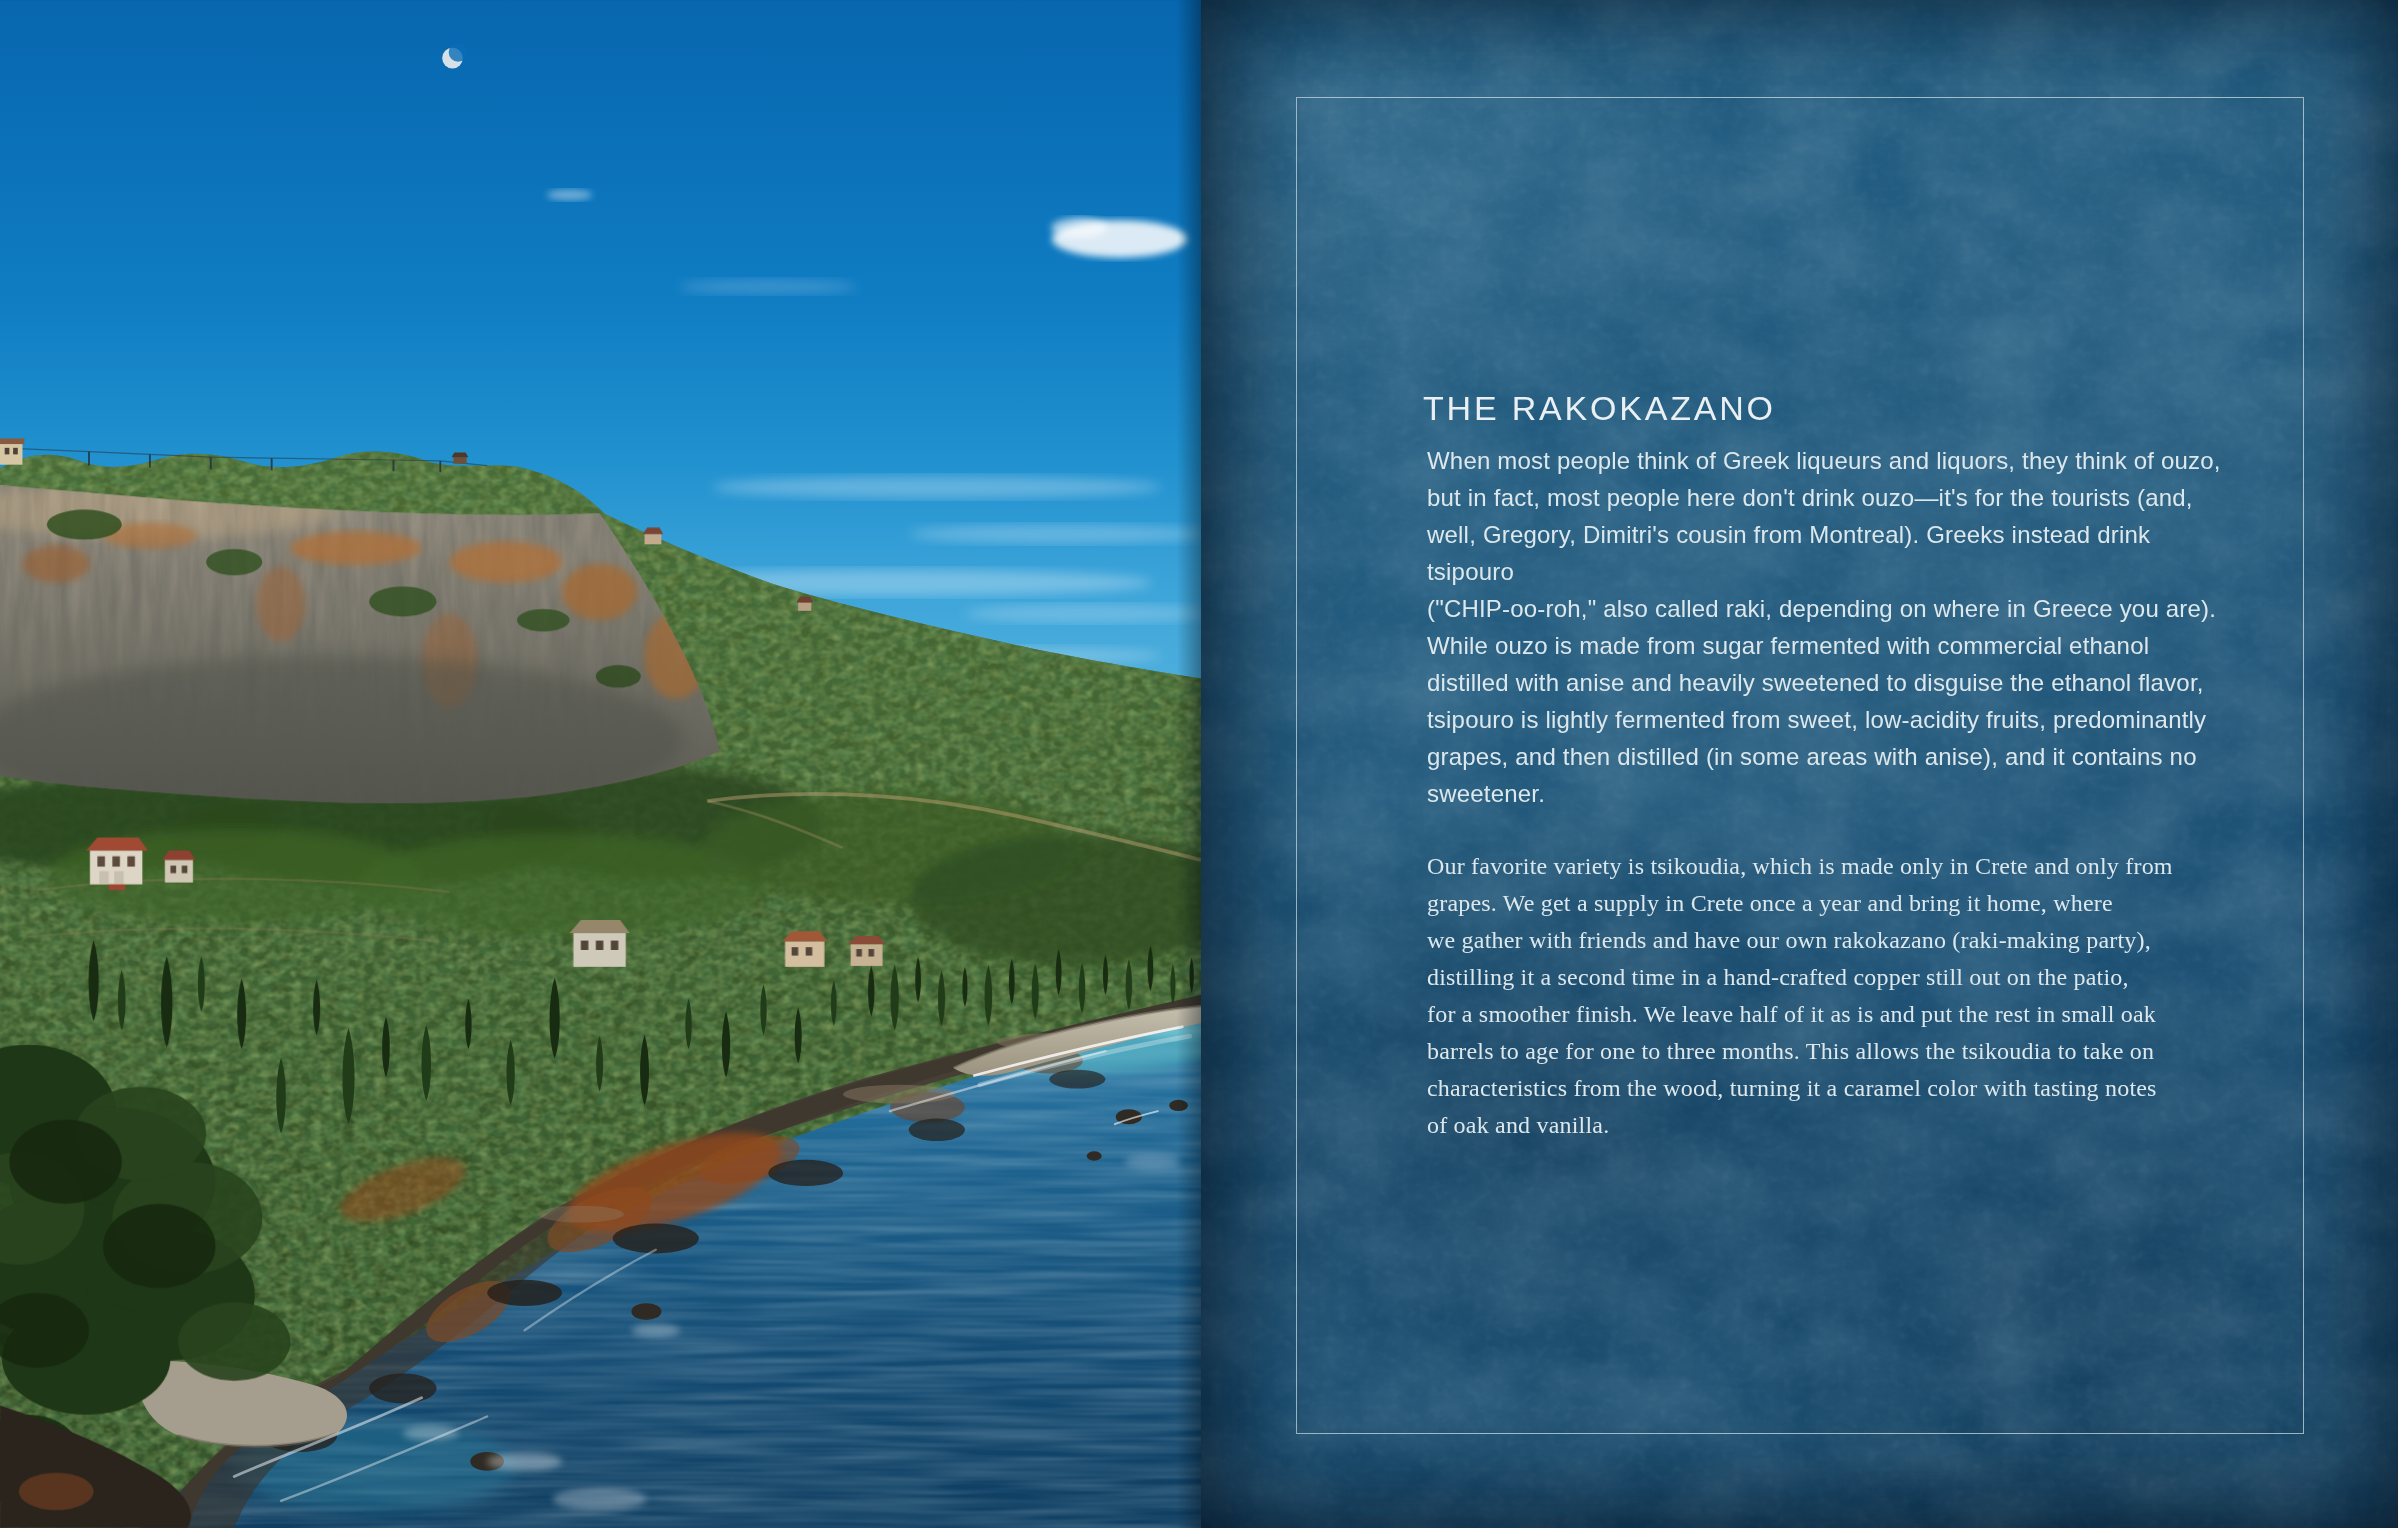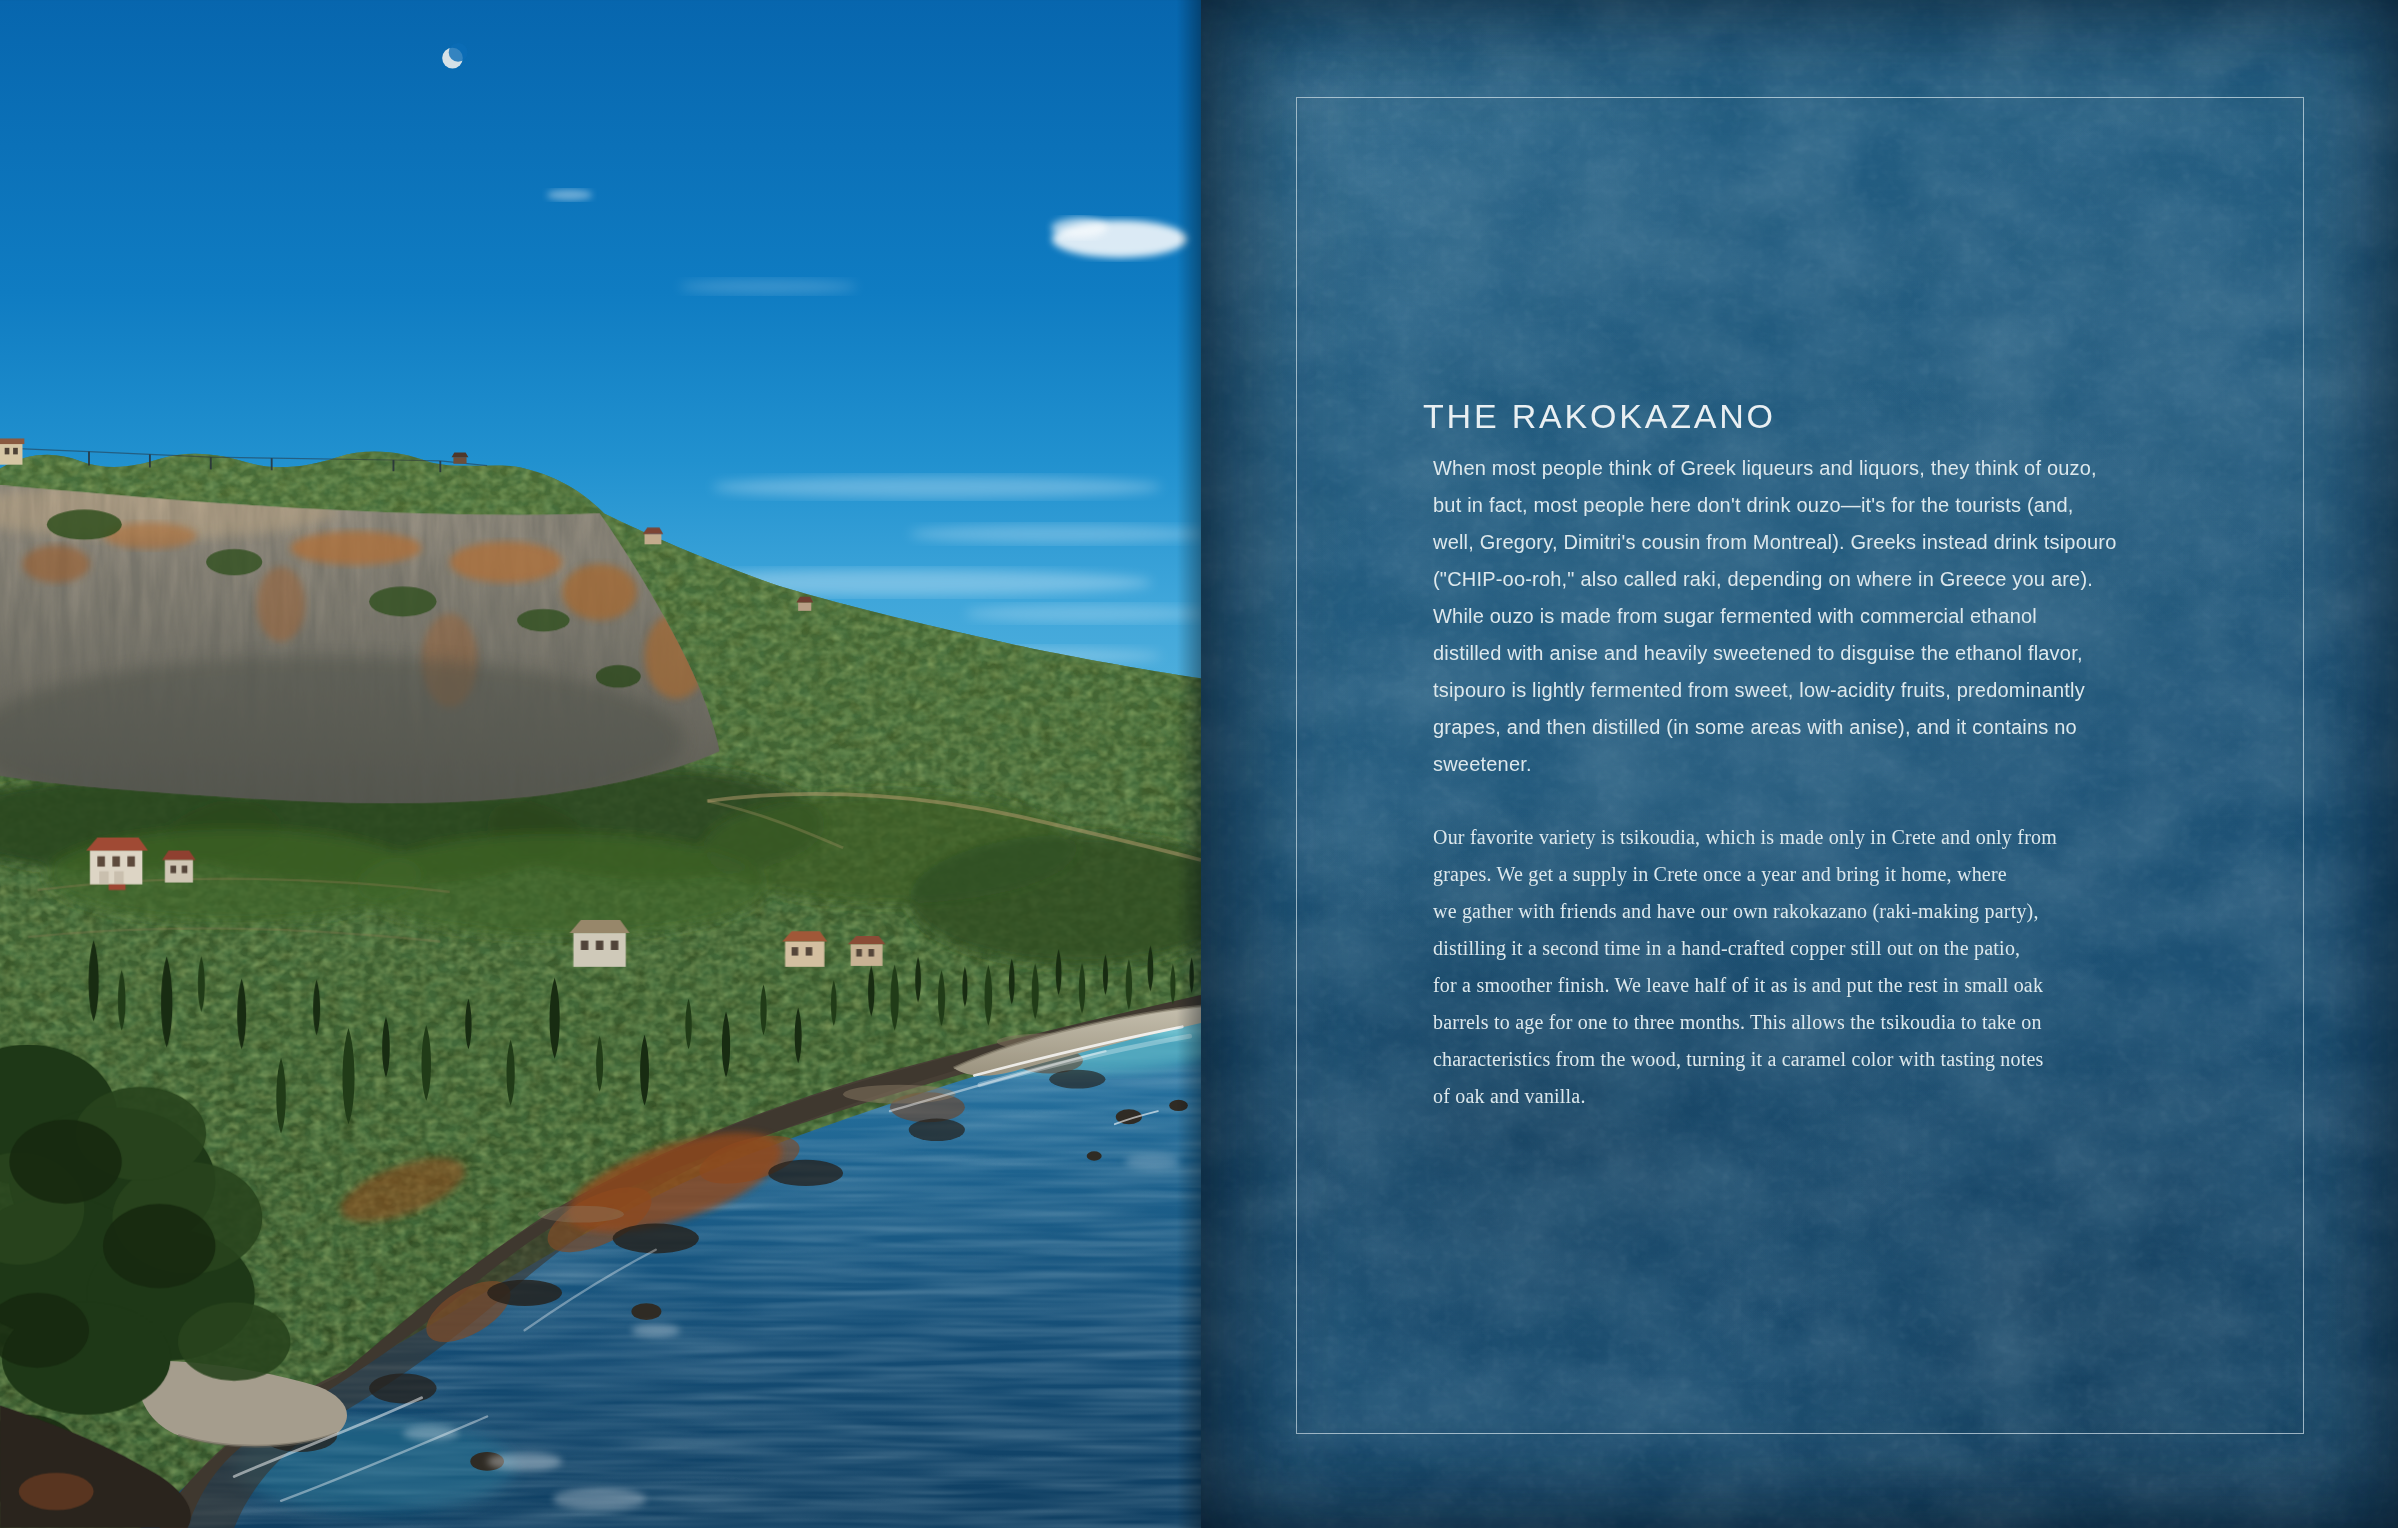--- a/index.html
+++ b/index.html
@@ -36,25 +36,25 @@
       inset 0 -47px 122px -47px rgba(3,16,30,.5);
   }
   .texture-svg{position:absolute;inset:0;width:100%;height:100%;pointer-events:none;}
   .frame{
     position:absolute;left:95px;top:97px;width:1006px;height:1335px;
     border:1.9px solid rgba(216,233,241,.72);
     pointer-events:none;
   }
   .content{position:absolute;left:222px;top:381px;width:824px;color:#dfe9ec;}
   .content h1{
-    margin:16px 0 14px 0;font-size:34px;font-weight:400;letter-spacing:2.8px;
+    margin:8px 0 14px 0;font-size:34px;font-weight:400;letter-spacing:2.8px;
     color:#e9eff2;
   }
   .content p{
-    margin:10px;font-size:20px;line-height:37px;letter-spacing:0.2px;
+    margin:4px;font-size:24px;line-height:37px;letter-spacing:0.2px;
     white-space:pre-line;color:#dde8ec;
   }
   .content p + p{margin-top:36px;font-family:Liberation Serif, serif;}
 </style>
 </head>
 <body>
 
 <div class="spread">
 
   <div class="photo-page">

